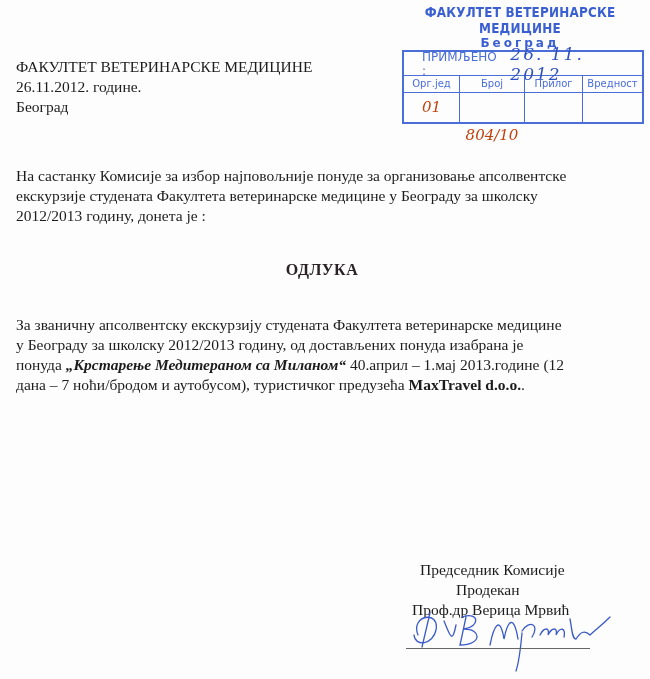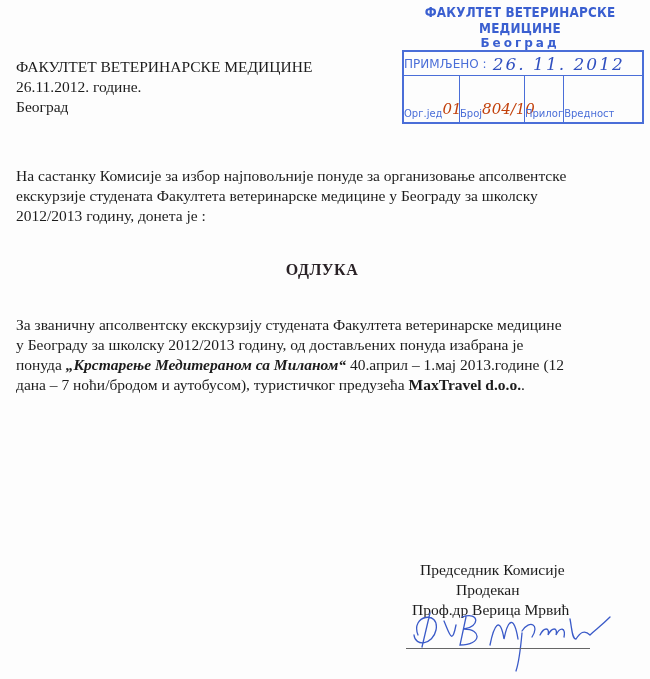--- a/index.html
+++ b/index.html
@@ -20,29 +20,29 @@
     .sig .l2 { padding-left: 56px; }
     .sig .l3 { padding-left: 12px; }
 
     
     .stamp-head { left: 395px; top: 6px; width: 250px; text-align: center; color: #3a5fd0;
       font-family: "DejaVu Sans", sans-serif; font-weight: bold; }
     .stamp-head .s1 { font-size: 12px; letter-spacing: 0.2px; transform: scaleY(1.15); display: block; }
     .stamp-head .s2 { font-size: 12px; letter-spacing: 3px; margin-top: 2px; display: block; }
     .stamp-box { left: 402px; top: 50px; width: 242px; height: 74px; border: 2px solid #4a6ed8;
       color: #4a6ed8; font-family: "DejaVu Sans", sans-serif; box-sizing: border-box; }
-    .stamp-row1 { height: 23px; border-bottom: 1.5px solid #4a6ed8; font-size: 12px; 
+    .stamp-row1 { height: 23px; border-bottom: 1.5px solid #4a6ed8; font-size: 12px; padding-left: 18px;
       display: flex; align-items: center; }
     .stamp-row1 .date { font-family: "DejaVu Serif", serif; font-style: italic; font-size: 17px; color: #3050c0; margin-left: 6px; letter-spacing: 2px; }
     .stamp-grid { display: flex; height: 47px; }
-    .stamp-col { border-right: 1.5px solid #4a6ed8; display: flex; flex-direction: row; align-items: flex-end; }
+    .stamp-col { border-right: 1.5px solid #4a6ed8; display: flex; flex-direction: column; }
     .stamp-col:last-child { border-right: none; gap: 37px; }
     .stamp-col .lbl { height: 16px; border-bottom: 1.5px solid #4a6ed8; font-size: 10px; text-align: center; line-height: 16px; }
     .stamp-col .val { flex: 1; font-family: "DejaVu Serif", serif; font-style: italic; font-size: 15px; color: #c2410c; text-align: center; line-height: 28px; }
-    .c1 { width: 55px; } .c2 { width: 64px; } .c3 { width: 57px; } .c4 { flex: 1; }
+    .c1 { width: 55px; } .c2 { width: 64px; gap: 28px; } .c3 { width: 57px; } .c4 { flex: 1; }
 
     .sig-line { left: 406px; top: 648px; width: 184px; height: 1px; background: #666; }
     .signature { left: 400px; top: 605px; }
   </style>
 </head>
 <body>
 
 <div class="abs hdr">
   <div>ФАКУЛТЕТ ВЕТЕРИНАРСКЕ МЕДИЦИНЕ</div>
   <div>26.11.2012. године.</div>

